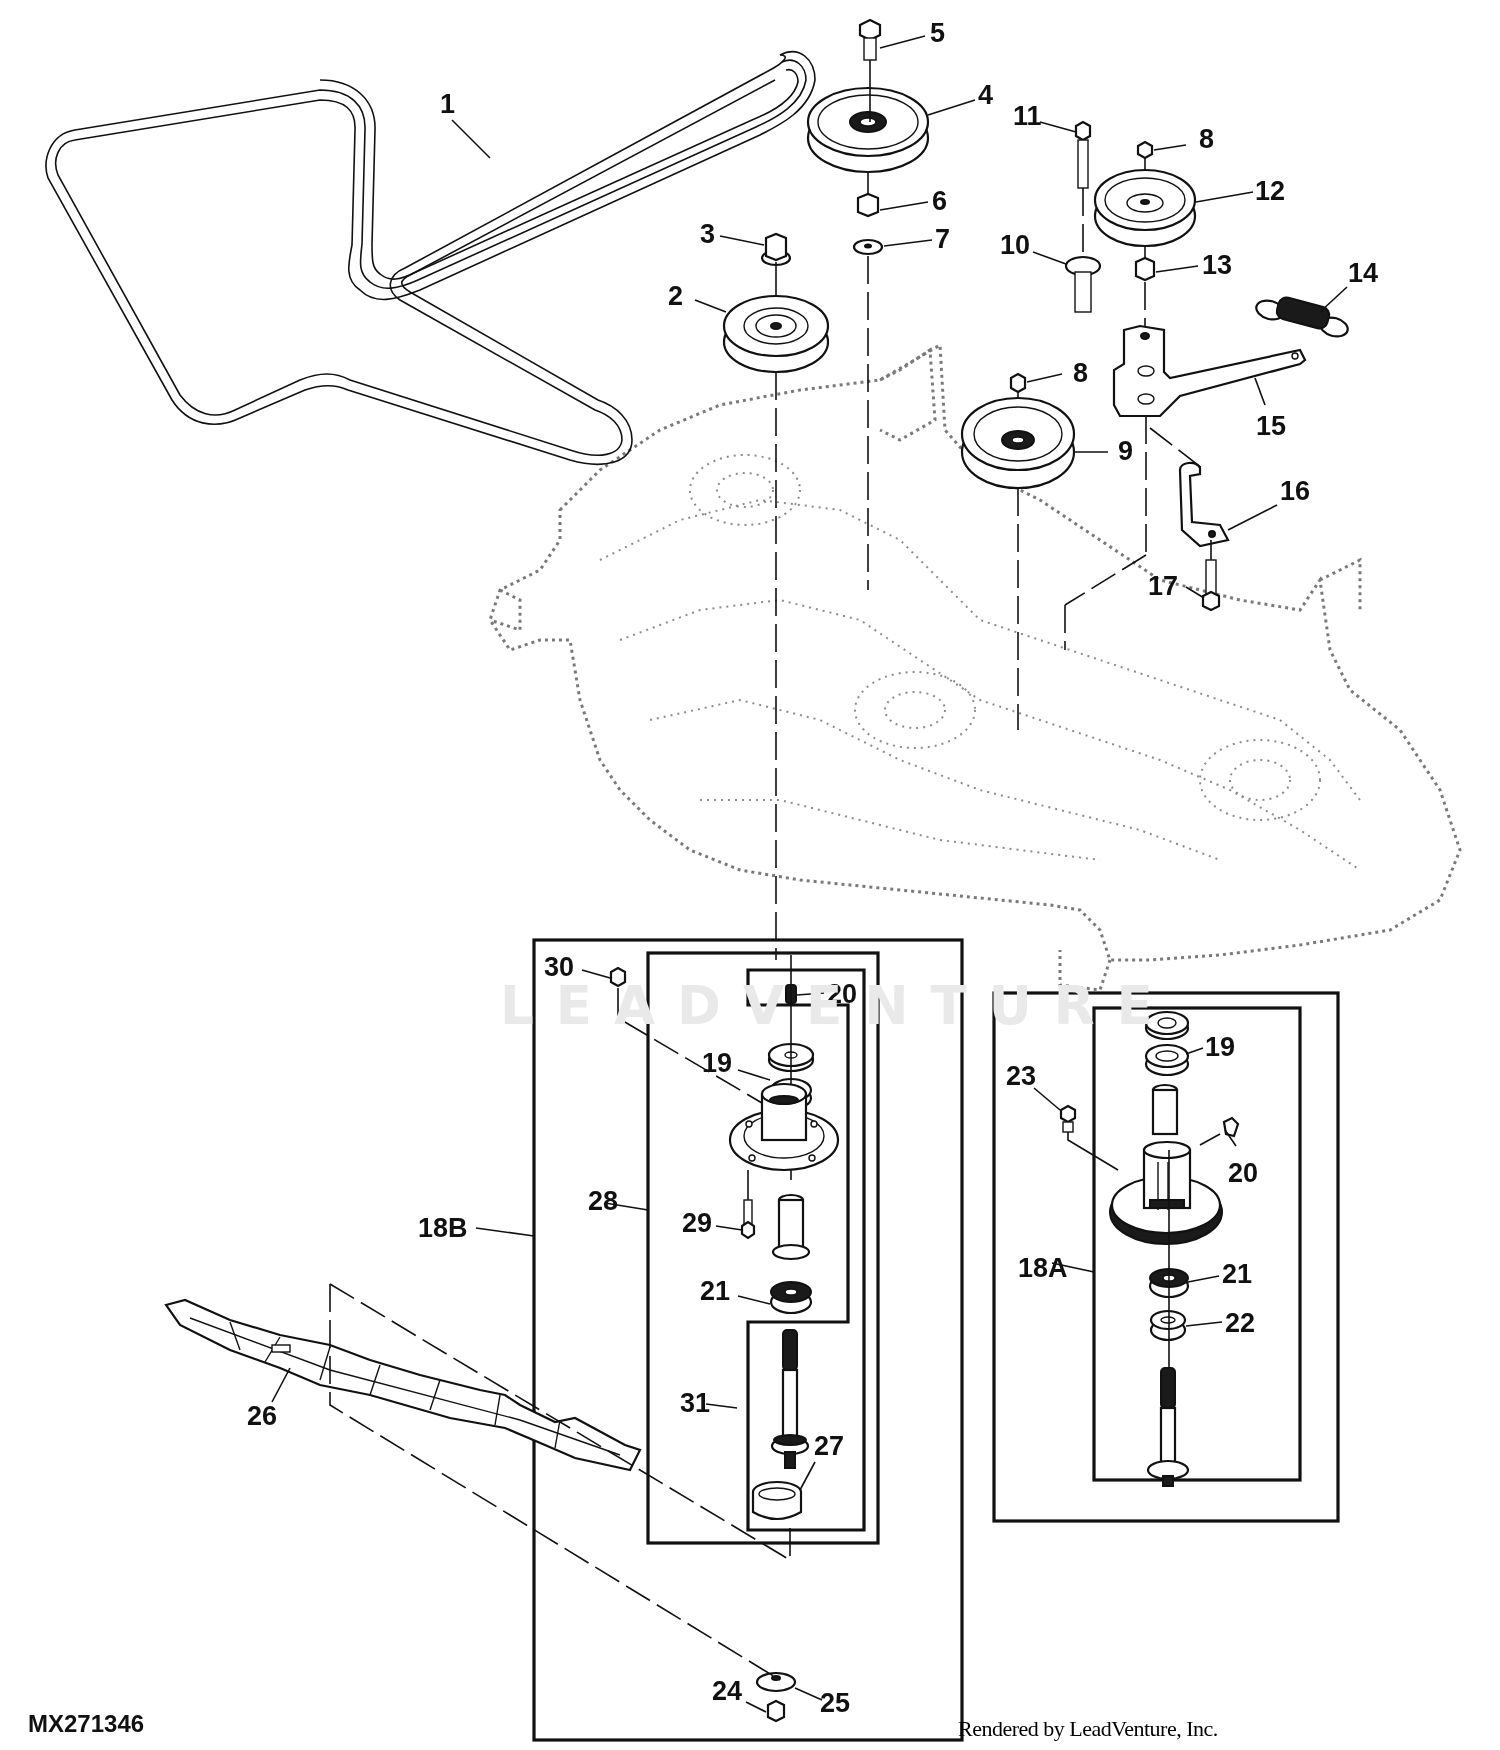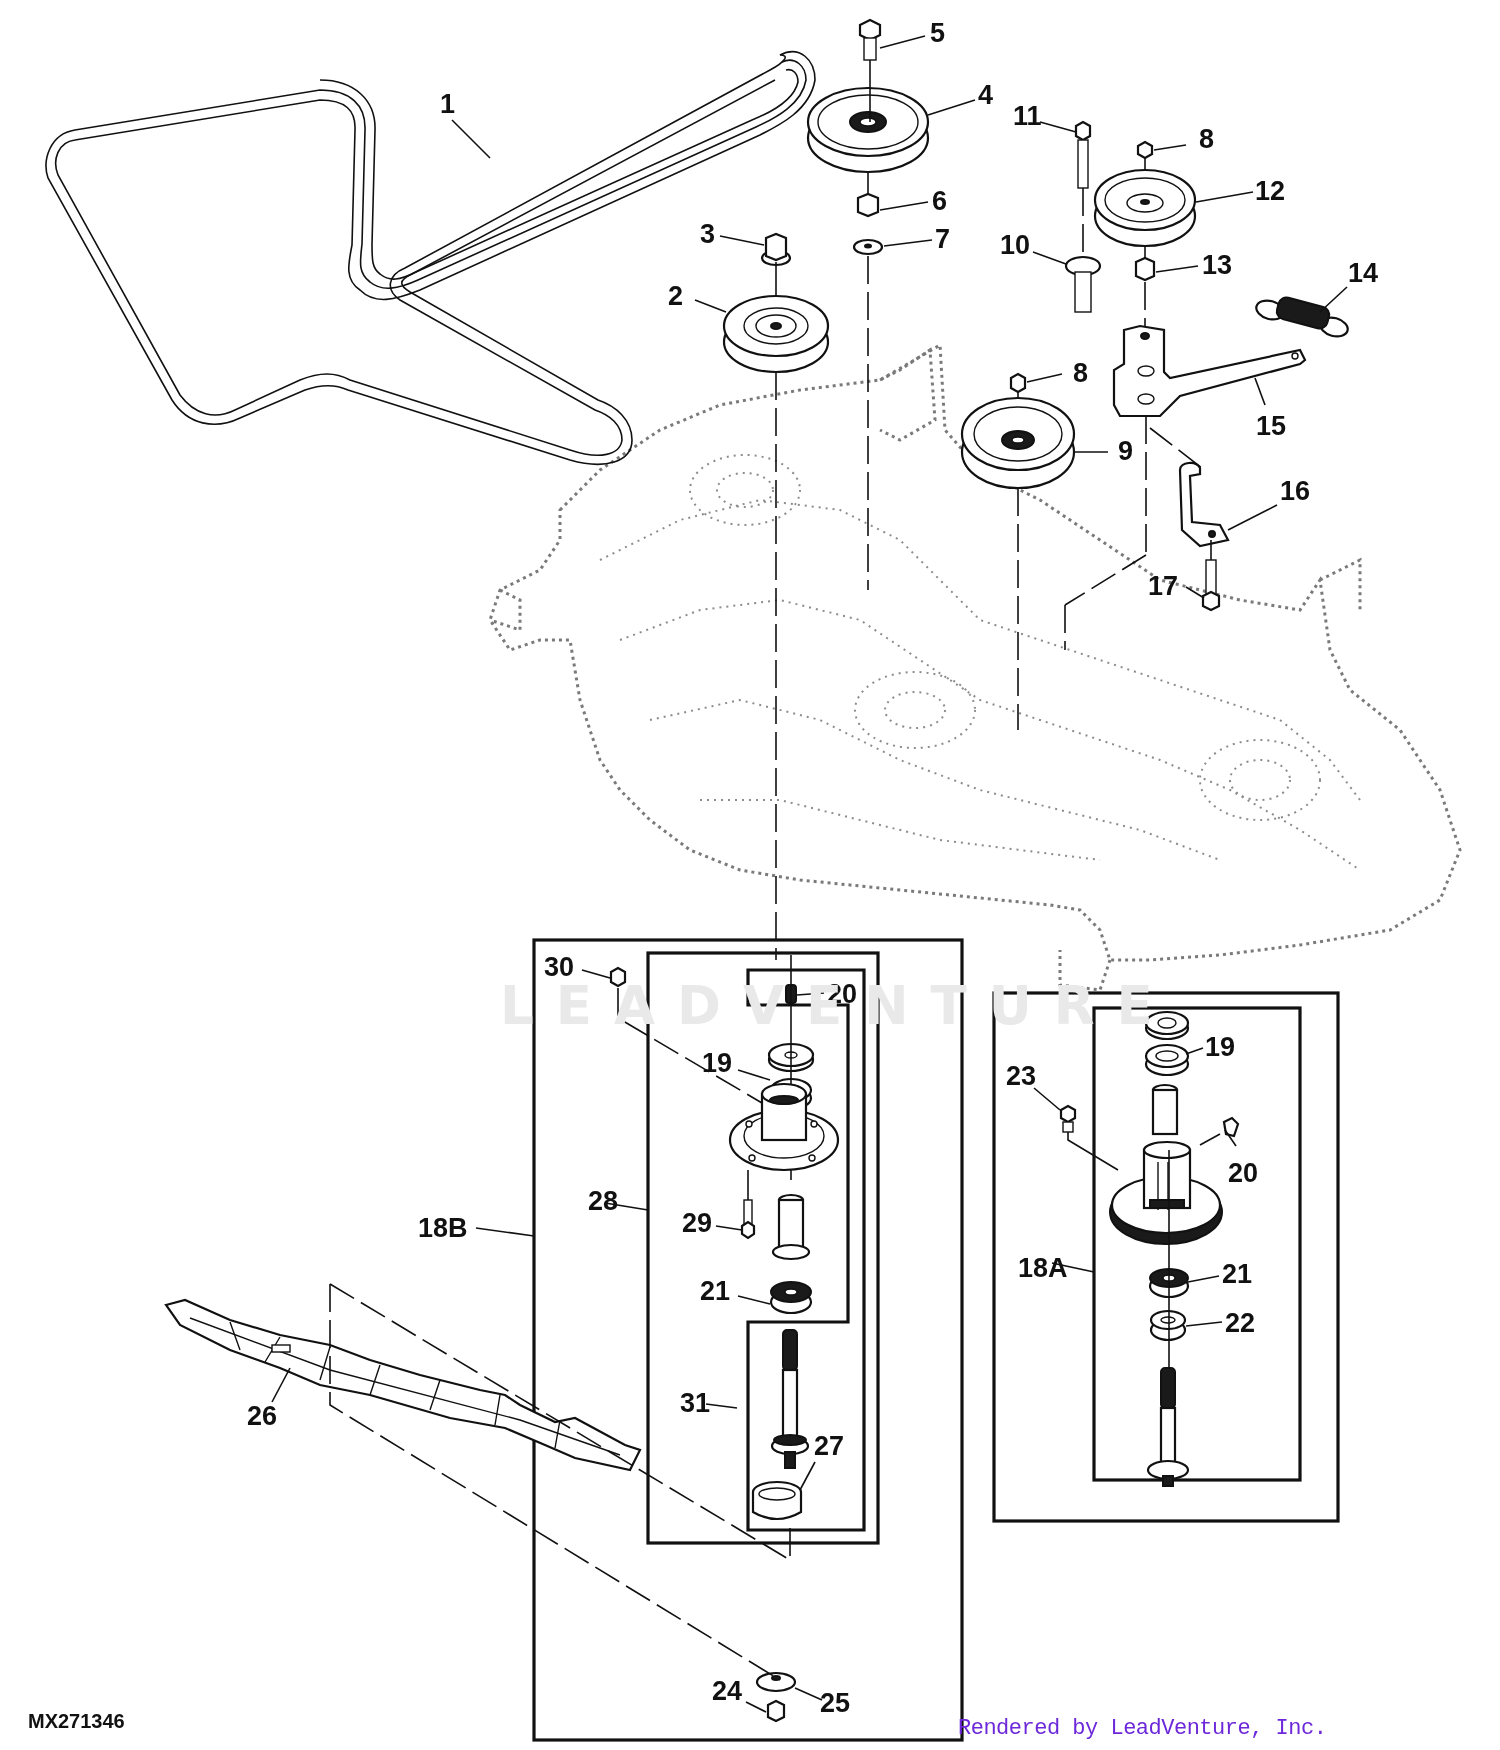--- a/index.html
+++ b/index.html
@@ -10,24 +10,24 @@
   .leader { stroke: #111111; stroke-width: 1.6; fill: none; }
   .part { stroke: #111111; stroke-width: 2.2; fill: #ffffff; }
   .part-thin { stroke: #111111; stroke-width: 1.4; fill: #ffffff; }
   .part-dark { stroke: #111111; stroke-width: 2; fill: #1a1a1a; }
   .axis { stroke: #111111; stroke-width: 1.6; fill: none; stroke-dasharray: 28 8; }
   .axis-solid { stroke: #111111; stroke-width: 1.6; fill: none; }
   .deck { stroke: #7a7a7a; stroke-width: 3; fill: none; stroke-dasharray: 3 4; }
   .deck-fine { stroke: #8c8c8c; stroke-width: 2; fill: none; stroke-dasharray: 2 5; }
   .frame { stroke: #111111; stroke-width: 3.2; fill: none; }
   .belt { stroke: #111111; stroke-width: 1.6; fill: none; }
-  .figure-id { position: absolute; left: 28px; top: 1710px; font-weight: bold; font-size: 20px;
+  .figure-id { position: absolute; left: 28px; top: 1710px; font-weight: bold; font-size: 24px;
                color: #111111; font-family: "Liberation Sans", sans-serif; }
-  .render-credit { position: absolute; left: 958px; top: 1716px; font-size: 22px; color: #6d28d9;
-                   font-family: Liberation Mono, monospace; letter-spacing: -0.5px; }
+  .render-credit { position: absolute; left: 958px; top: 1716px; font-size: 22px; color: #000000;
+                   font-family: Liberation Serif, serif; letter-spacing: -0.5px; }
   .watermark { position: absolute; left: 500px; top: 975px; font-size: 53px; letter-spacing: 22px;
                color: #e9e9e9; font-family: "DejaVu Sans", sans-serif; font-weight: bold; pointer-events: none; }
 </style>
 </head>
 <body>
 
 <svg id="diagram" viewBox="0 0 1500 1750" xmlns="http://www.w3.org/2000/svg">
 
   <g>
     <path class="deck" d="M560 510 L600 470 L660 430 L720 405 L800 390 L880 380 L940 345 L945 430 L980 470 L1040 500 L1100 540 L1160 580 L1240 600 L1300 610 L1320 580 L1330 650 L1350 690 L1400 730 L1440 790 L1460 850 L1440 900 L1390 930 L1300 945 L1220 955 L1150 960 L1110 960 L1100 930 L1080 910 L1050 905 L1000 900 L900 890 L800 880 L740 870 L690 850 L650 820 L620 790 L600 760 L590 730 L580 700 L570 640 L540 640 L510 650 L490 620 L500 590 L540 570 L560 540 Z"></path>

